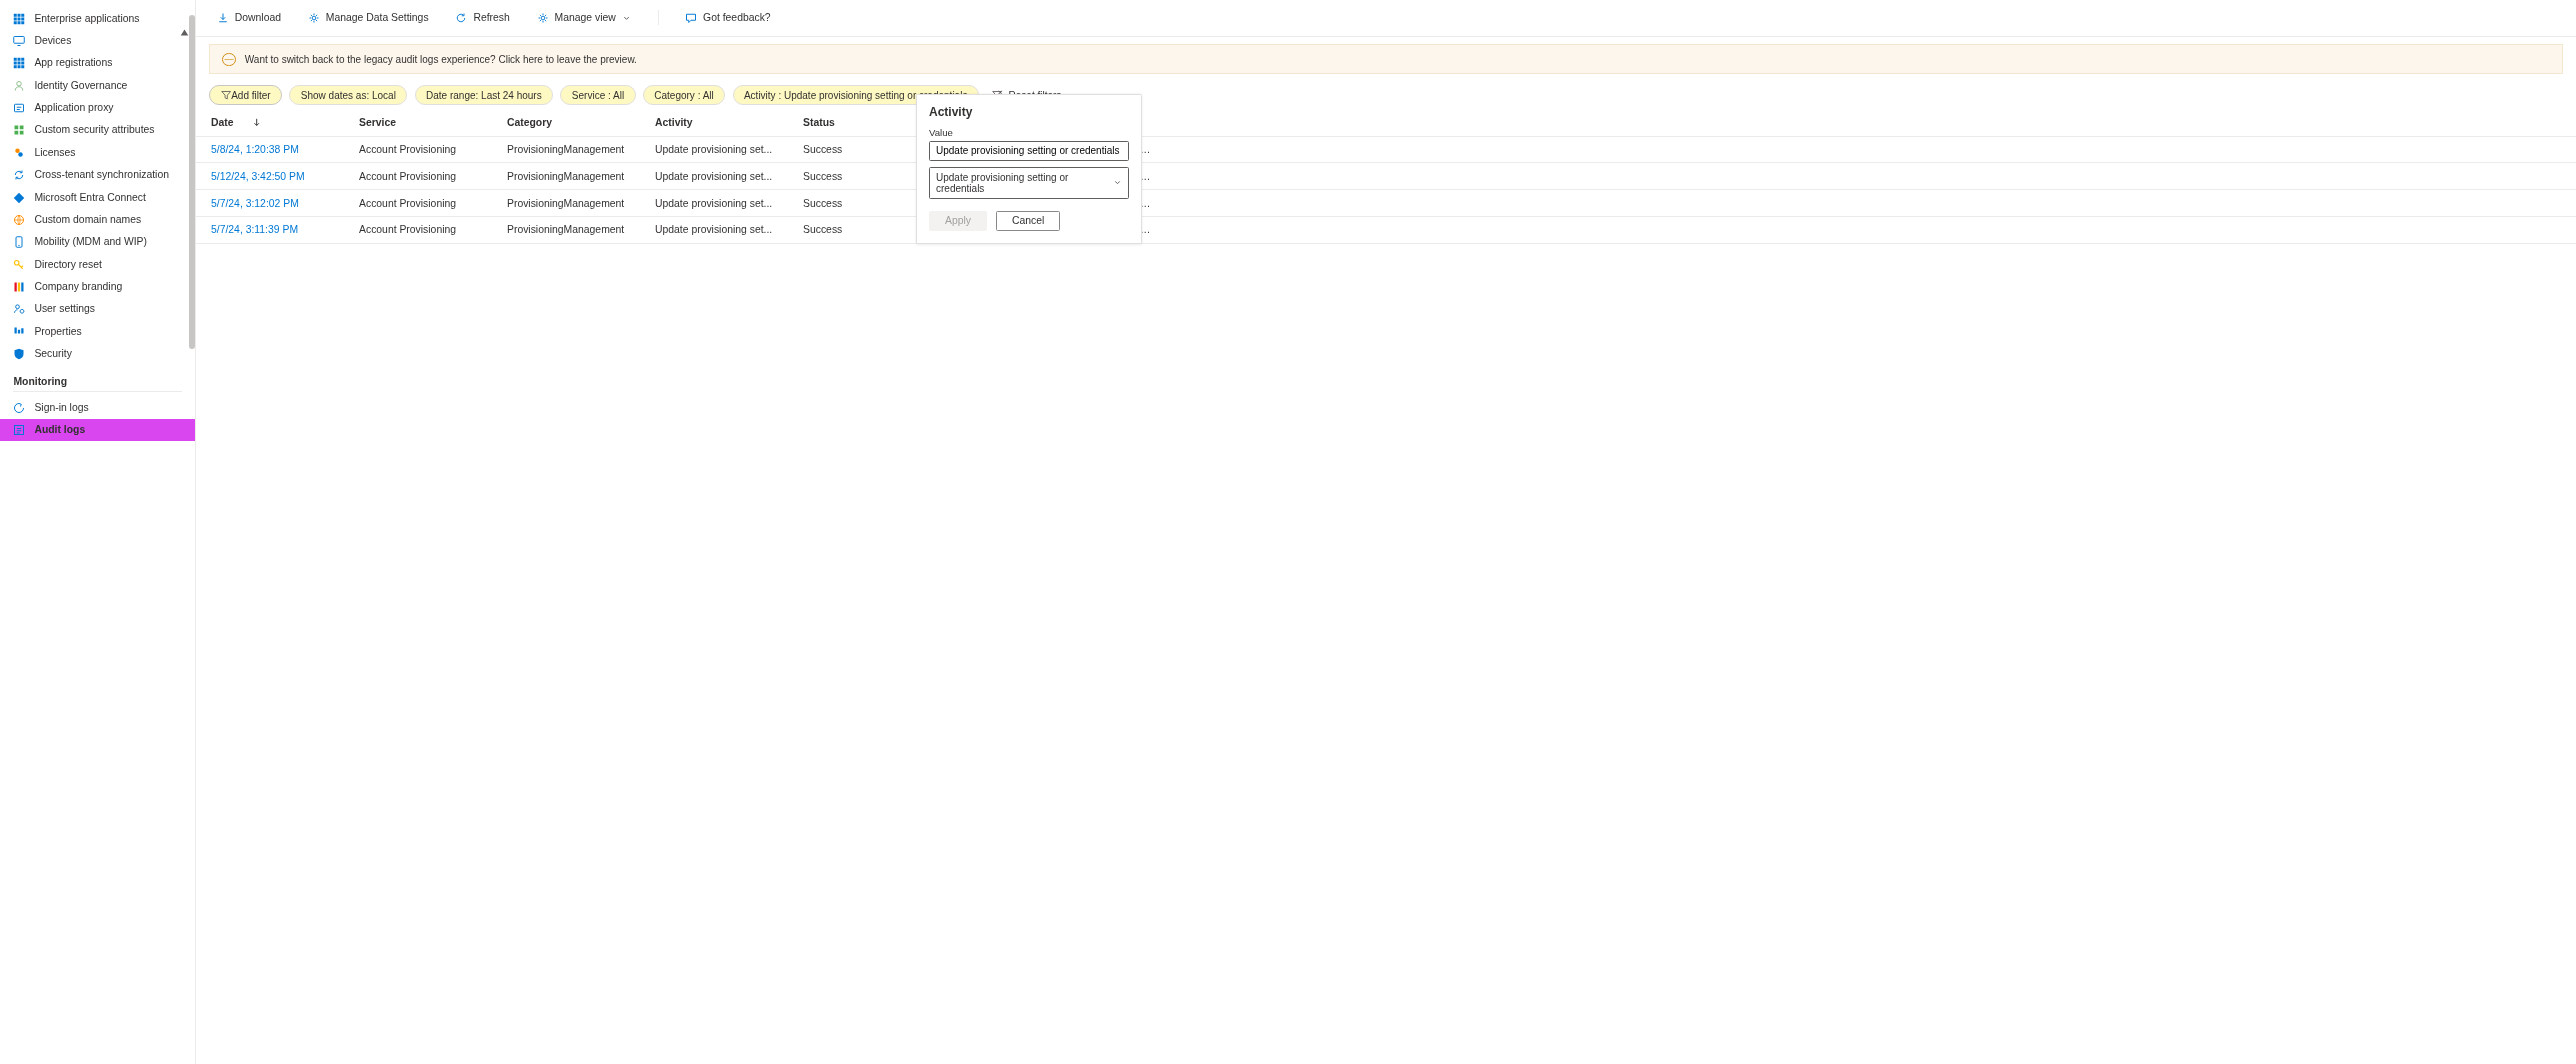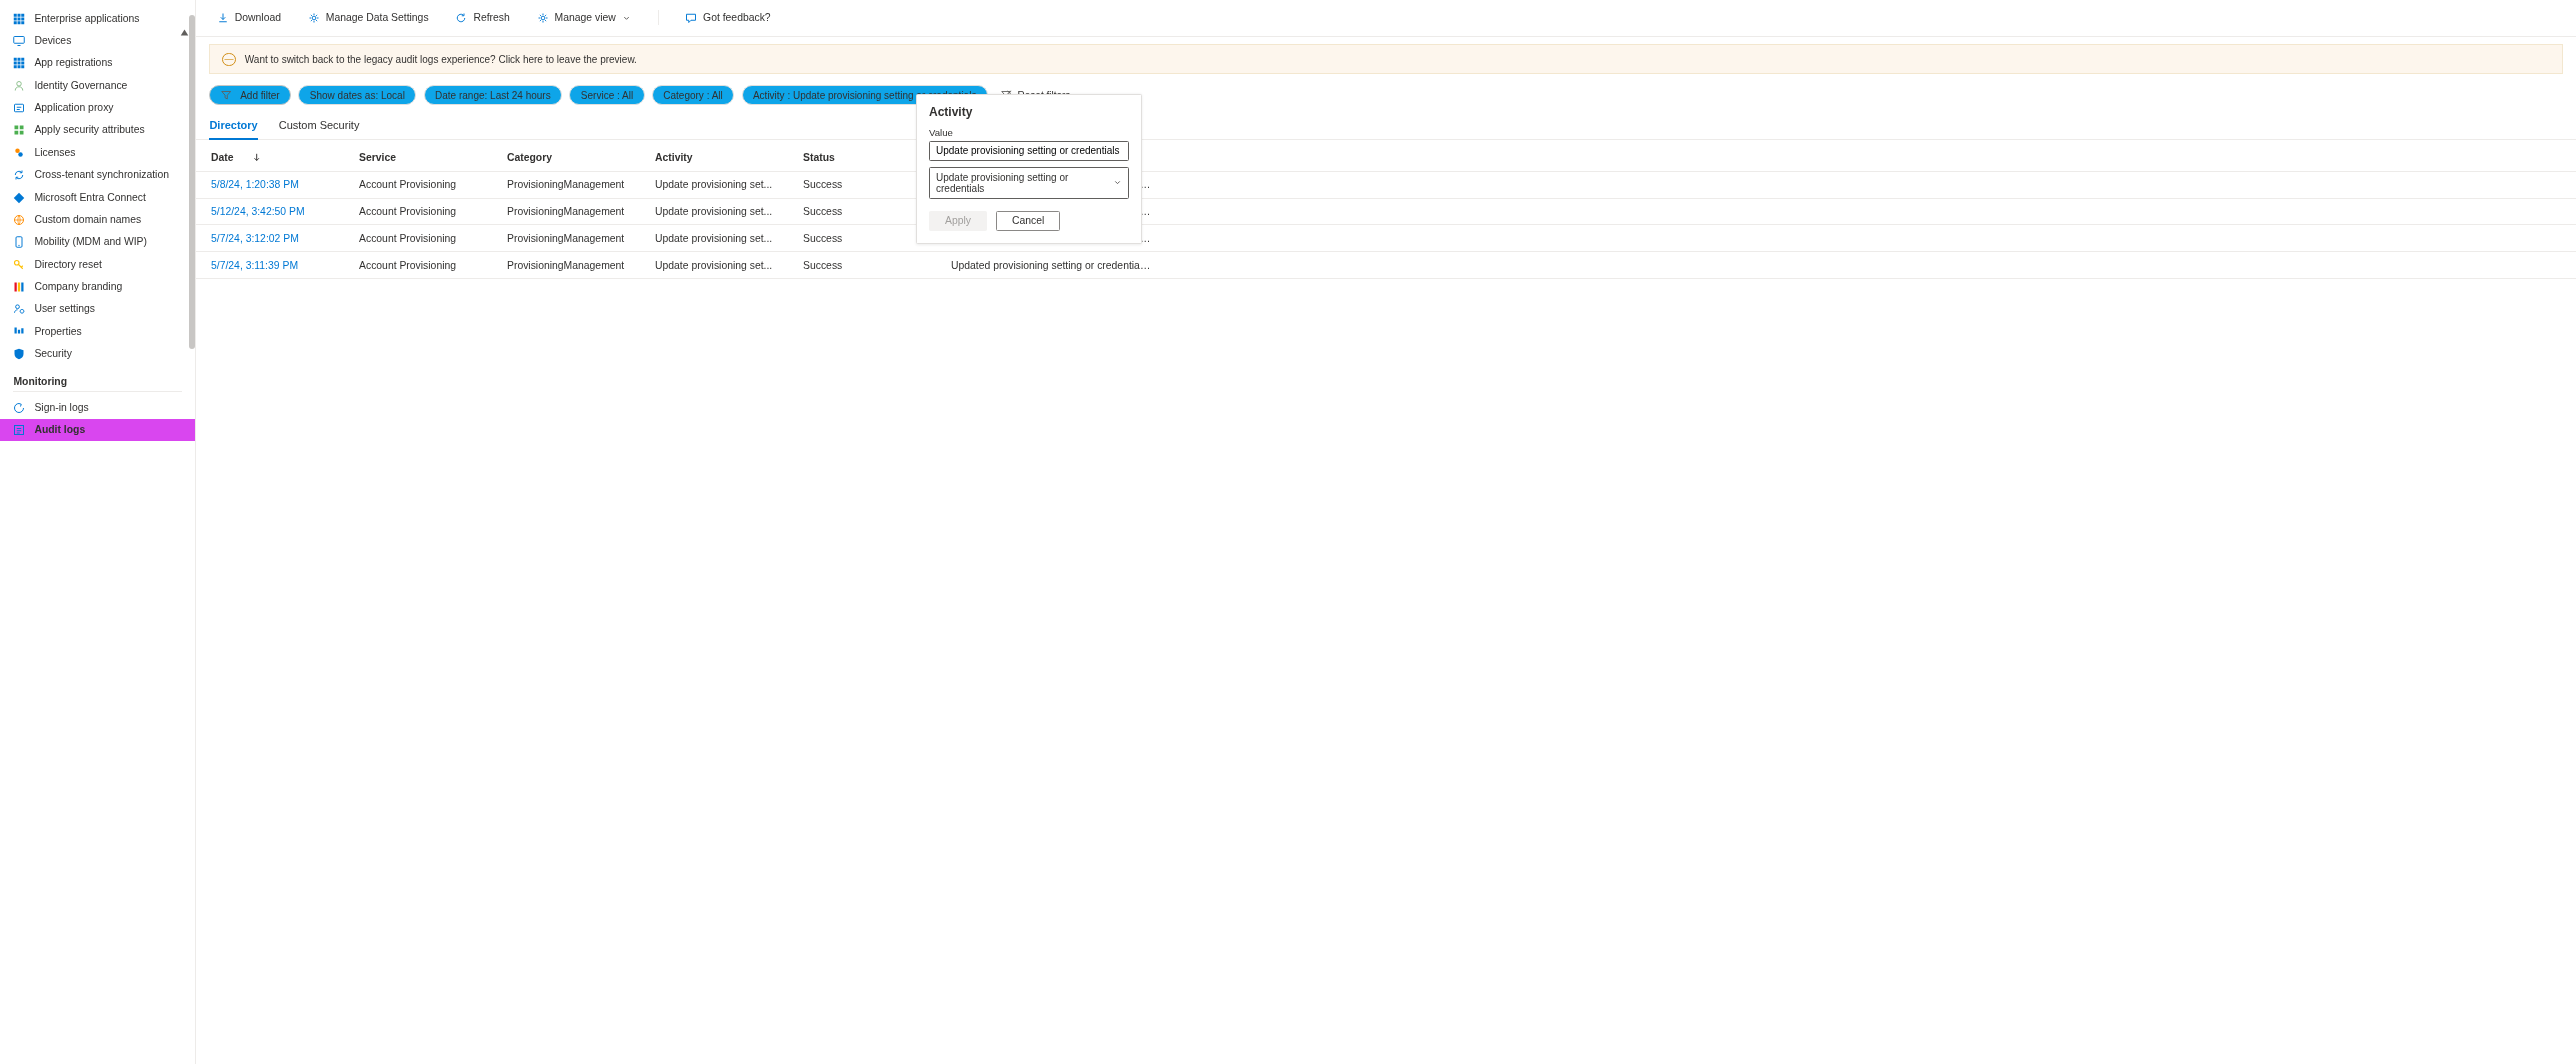--- a/index.html
+++ b/index.html
@@ -20,21 +20,21 @@
 .main { flex: 1; display: flex; flex-direction: column; position: relative; overflow: hidden; }
 .toolbar { display: flex; align-items: center; gap: 12px; padding: 7.4px 13.4px; border-bottom: 0.7px solid #edebe9; }
 .toolbar-btn { display: inline-flex; align-items: center; gap: 6px; padding: 4.5px 7.4px; cursor: pointer; font-size: 10.4px; border: none; background: transparent; color: #323130; border-radius: 1.5px; }
 .toolbar-btn .ico { color: #0078d4; }
 .toolbar-sep { width: 0.7px; height: 15px; background: #edebe9; margin: 0 7.4px; }
 
 .banner { display: flex; align-items: center; gap: 9px; background: #fdf6ed; border: 0.7px solid #f3e7cf; color: #323130; padding: 7.4px 12px; margin: 7.4px 13.4px 6px; font-size: 10px; }
 .banner .bico { color: #d18e16; border: 1.1px solid #d18e16; border-radius: 50%; width: 13.4px; height: 13.4px; display: inline-flex; align-items: center; justify-content: center; font-size: 9px; line-height: 1; }
 
 .filters { display: flex; align-items: center; gap: 7.4px; padding: 4.5px 13.4px 0; flex-wrap: wrap; }
-.pill { display: inline-flex; align-items: flex-start; gap: 9px; background: #0ea5e9; border: 0.7px solid #e1dfdd; border-radius: 10.4px; padding: 3.7px 10.4px; font-size: 10px; cursor: pointer; }
+.pill { display: inline-flex; align-items: flex-start; gap: 0; background: #fef9c3; border: 0.7px solid #e1dfdd; border-radius: 10.4px; padding: 3.7px 10.4px; font-size: 10px; cursor: pointer; }
 .pill.addf { border-color: #c8c6c4; }
 .reset { display: inline-flex; align-items: center; gap: 6px; font-size: 10px; cursor: pointer; color: #323130; padding: 3.7px 6px; }
 
 .tabs { display: flex; gap: 21px; padding: 9px 13.4px 0; border-bottom: 0.7px solid #edebe9; }
 .tab { padding: 4.5px 0 7.4px; cursor: pointer; font-size: 11px; color: #323130; }
 .tab.active { color: #0078d4; border-bottom: 2.2px solid #0078d4; margin-bottom: -0.7px; font-weight: 600; }
 
 .table { width: 100%; }
 .thead, .trow { display: grid; grid-template-columns: 148px 148px 148px 148px 148px 1fr; padding: 7.4px 15px; border-bottom: 0.7px solid #edebe9; align-items: center; }
 .thead { font-weight: 600; font-size: 10.4px; color: #323130; padding-top: 12px; padding-bottom: 7.4px; }
@@ -133,21 +133,21 @@
       </div>
     <div class="nav-item">
         <span class="nav-icon">
           <svg viewBox="0 0 16 16">
             <rect x="2" y="2" width="5" height="5" fill="#4caf50"></rect>
             <rect x="9" y="2" width="5" height="5" fill="#4caf50"></rect>
             <rect x="2" y="9" width="5" height="5" fill="#4caf50"></rect>
             <rect x="9" y="9" width="5" height="5" fill="#4caf50"></rect>
           </svg>
         </span>
-        <span>Apply security attributes</span>
+        <span>Custom security attributes</span>
       </div>
     <div class="nav-item">
         <span class="nav-icon">
           <svg viewBox="0 0 16 16">
             <circle cx="6" cy="5" r="3" fill="#ff8c00"></circle>
             <circle cx="10" cy="10" r="3" fill="#0078d4"></circle>
           </svg>
         </span>
         <span>Licenses</span>
       </div>
@@ -347,24 +347,20 @@
           <span>
             <svg width="10.4" height="10.4" viewBox="0 0 14 14">
               <path d="M1 2h12l-4.5 5v5l-3-1.5V7L1 2z" fill="none" stroke="#605e5c" stroke-width="1.2"></path>
               <path d="M9 1l4 4M13 1l-4 4" stroke="#605e5c" stroke-width="1.2"></path>
             </svg>
           </span>
           <span>Reset filters</span>
         </span>
     </div>
 
-    <div class="tabs">
-      <div class="tab active"><span>Directory</span></div>
-      <div class="tab"><span>Custom Security</span></div>
-    </div>
 
     <div class="table">
       <div class="thead">
         <div class="sortwrap">
             <span>Date</span>
             <span>
               <svg width="7.4" height="9" viewBox="0 0 10 12">
                 <path d="M5 1v9M2 7l3 3 3-3" stroke="#323130" stroke-width="1.3" fill="none"></path>
               </svg>
             </span>

